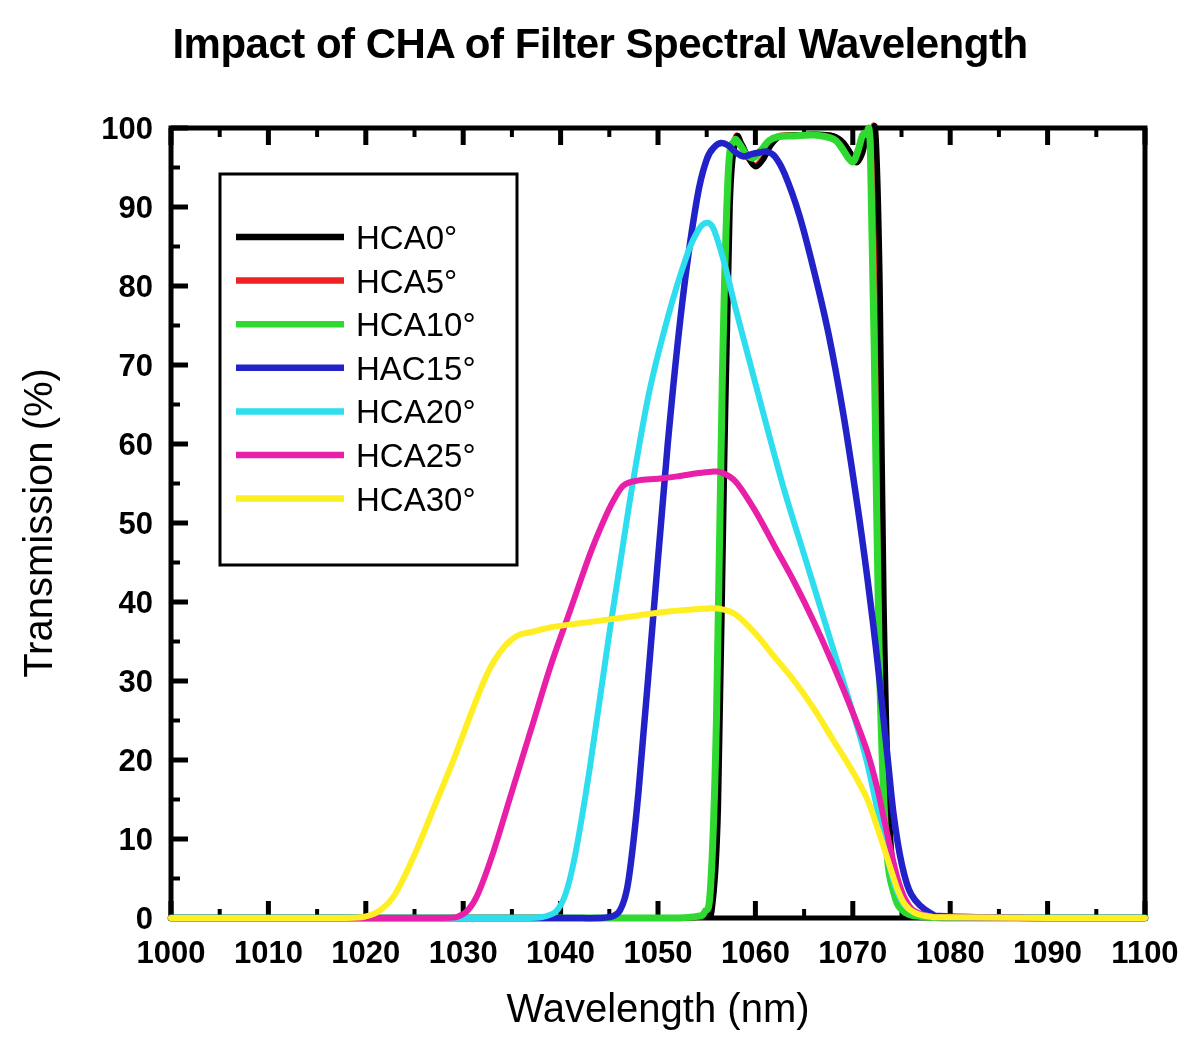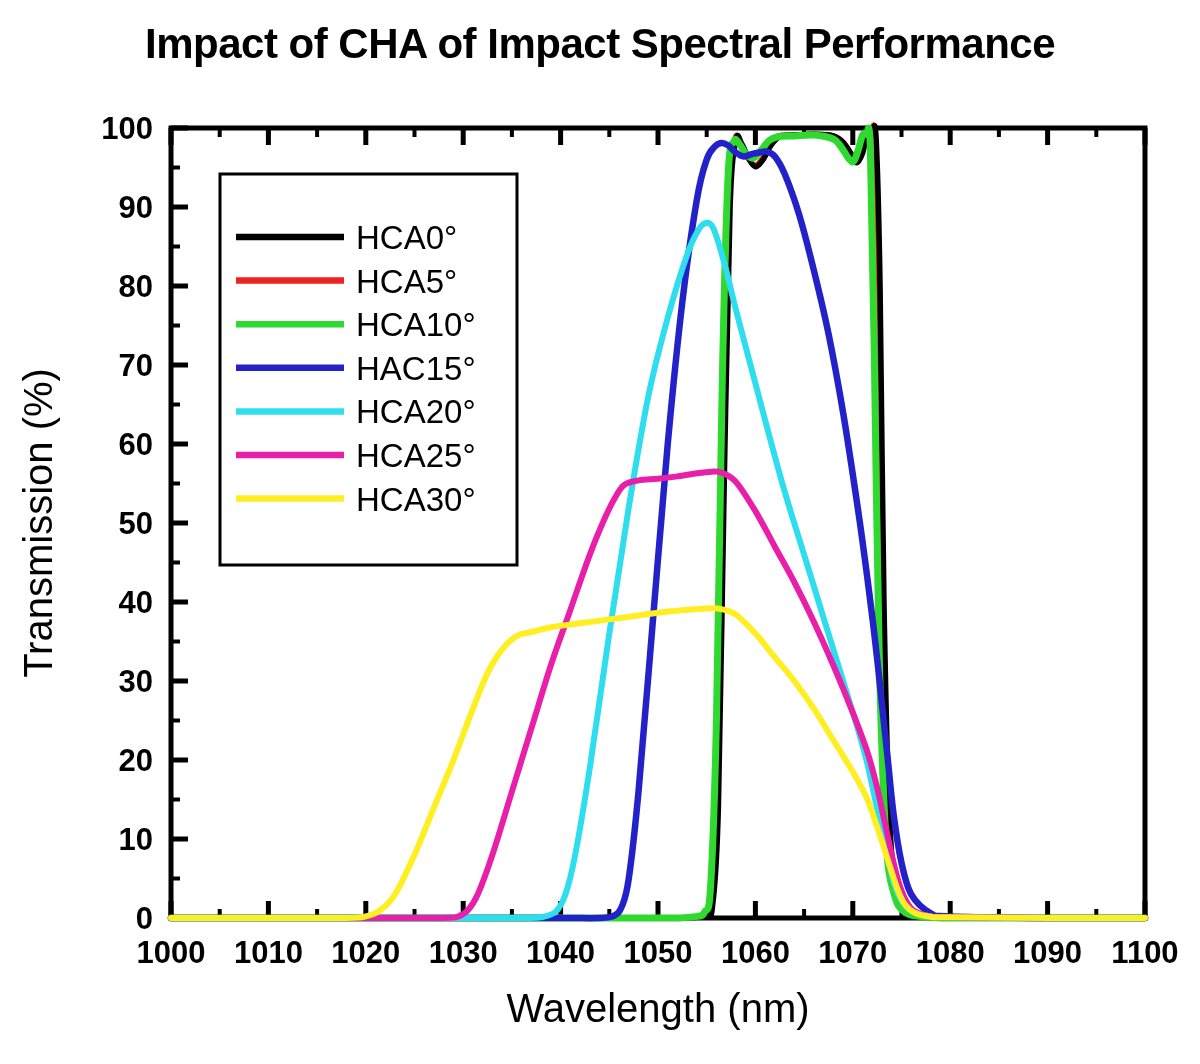--- a/index.html
+++ b/index.html
@@ -31,21 +31,21 @@
     font-weight:normal; font-size:33px; fill:#000;
   }
   .series-path{fill:none; stroke-linejoin:round; stroke-linecap:round;}
   .legend-swatch{stroke-linecap:butt;}
 </style>
 </head>
 <body>
 
 <div id="root">
 
-  <div id="chart-title">Impact of CHA of Impact Spectral Performance</div>
+  <div id="chart-title">Impact of CHA of Filter Spectral Wavelength</div>
 
   <svg id="plot-svg" width="1200" height="1064" viewBox="0 0 1200 1064">
 
     <rect id="plot-frame" x="171" y="128" width="974" height="790" fill="#ffffff" stroke="#000000" stroke-width="5"></rect>
 
     <g id="x-ticks">
         <line x1="171" y1="918" x2="171" y2="901" stroke="#000" stroke-width="5"></line>
         <line x1="171" y1="128" x2="171" y2="145" stroke="#000" stroke-width="5"></line>
         <line x1="219.7" y1="918" x2="219.7" y2="909" stroke="#000" stroke-width="4"></line>
         <line x1="219.7" y1="128" x2="219.7" y2="137" stroke="#000" stroke-width="4"></line>

